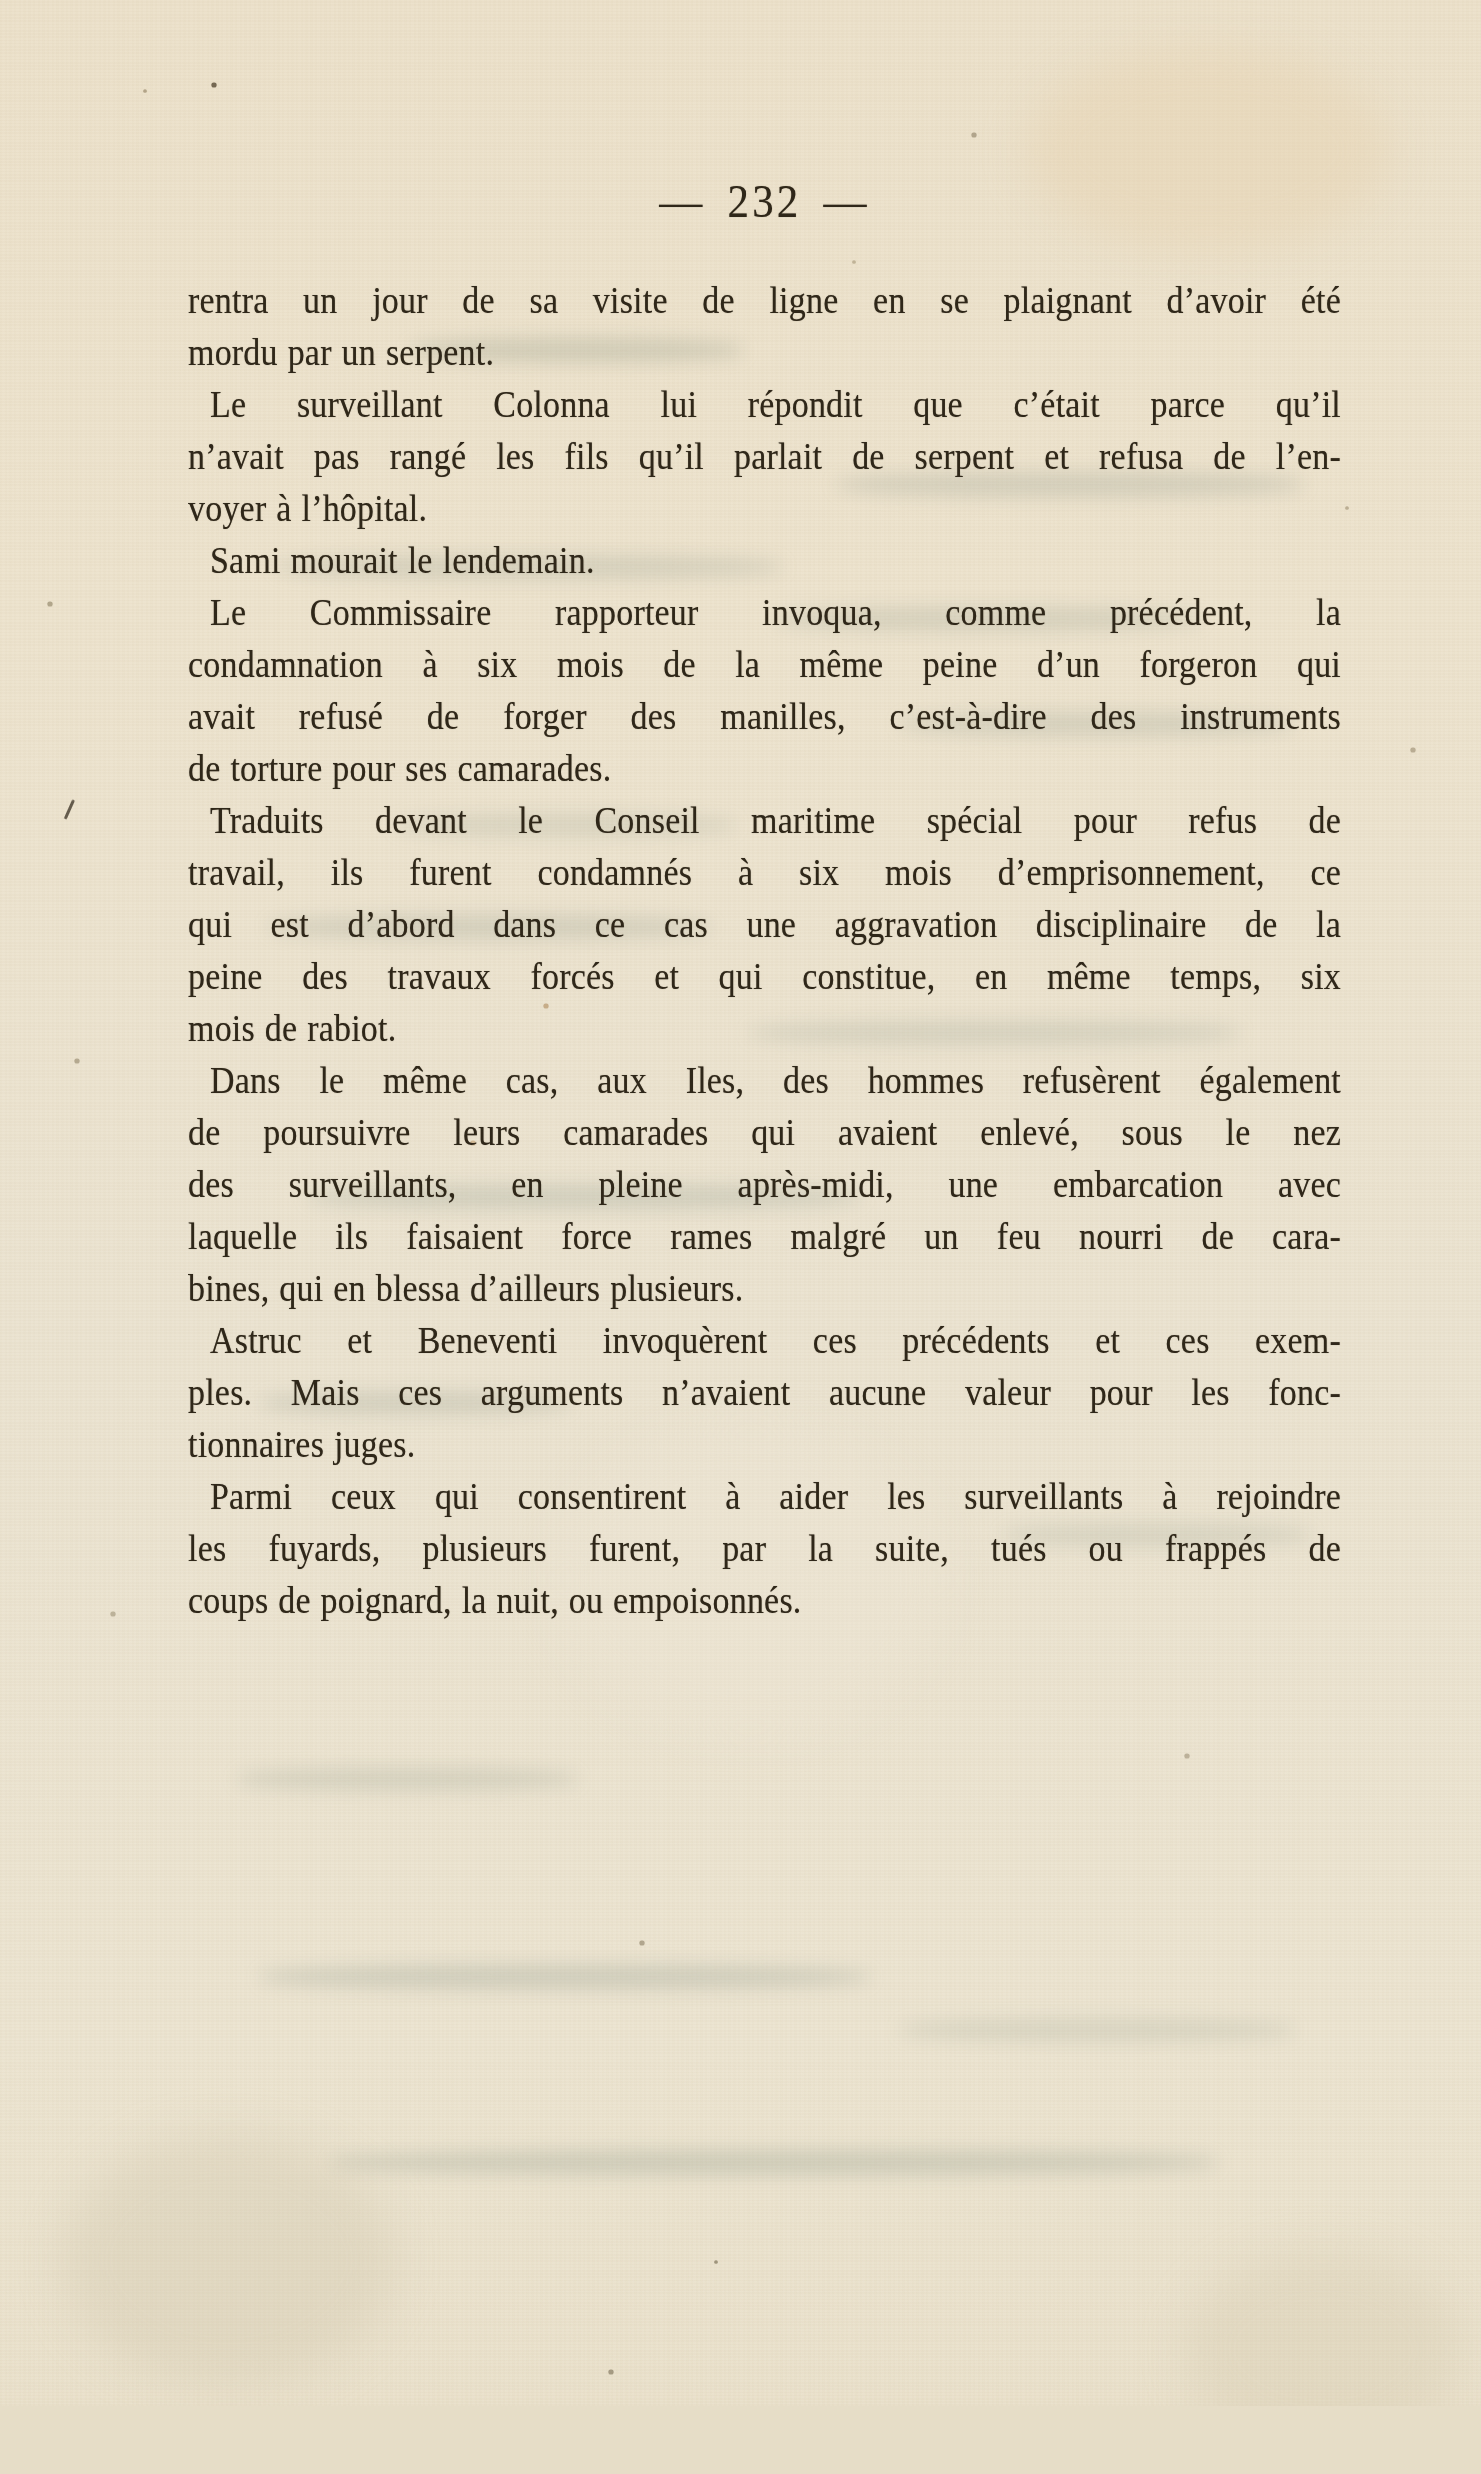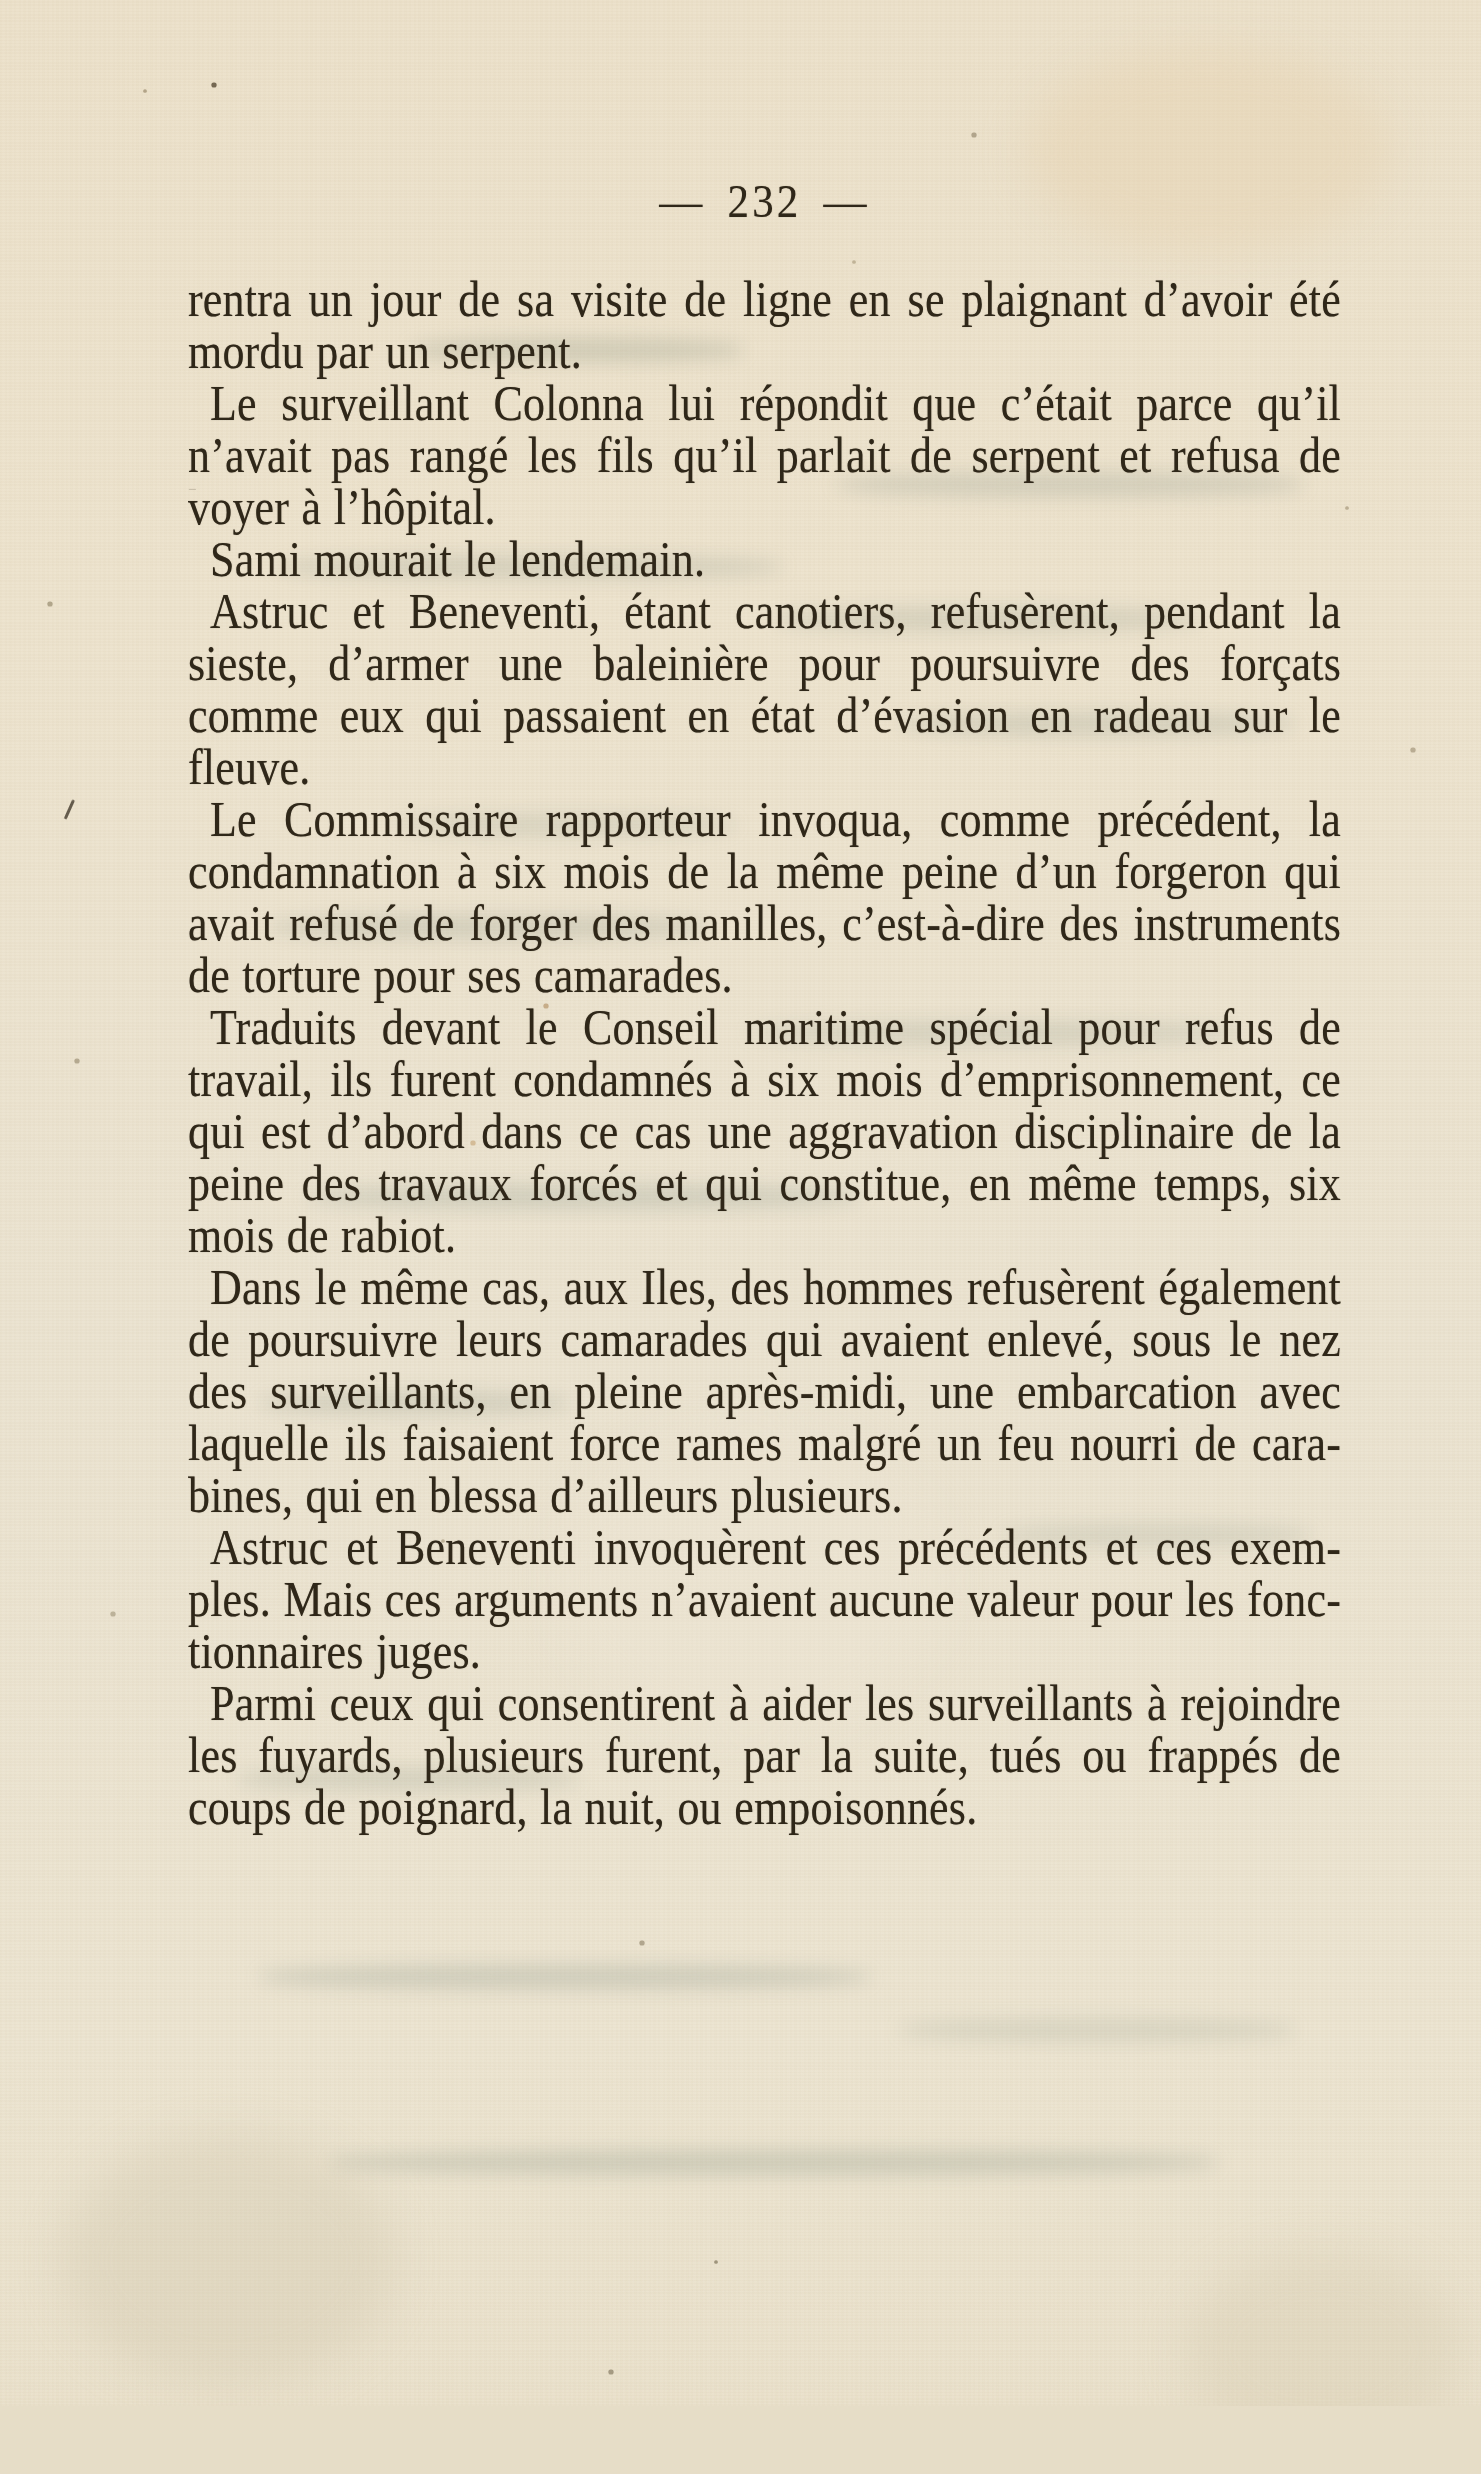--- a/index.html
+++ b/index.html
@@ -52,21 +52,21 @@
   .page-number {
     position: absolute; left: 188px; top: 175px; width: 1153px;
     text-align: center;
     font-size: 43px; line-height: 47px;
     letter-spacing: 3.2px; word-spacing: 8px;
     transform: scaleY(1.1); transform-origin: 50% 0;
     text-shadow: 0 0 0.8px rgba(47,39,25,0.5);
   }
   .text-block {
     position: absolute; left: 188px; top: 274px; width: 1153px;
-    font-size: 44px;
+    font-size: 34px;
     letter-spacing: 0.2px; word-spacing: 1.2px;
     text-shadow: 0 0 0.8px rgba(47,39,25,0.5);
   }
   .paragraph { margin: 0; }
   .line {
     height: 52px; line-height: 46px;
     overflow: hidden; white-space: normal;
     transform: scaleY(1.14); transform-origin: 0 0;
   }
   .line.just { text-align: justify; }
@@ -112,26 +112,20 @@
       </div>
       <div class="paragraph">
         <div class="line just indent">Le surveillant Colonna lui répondit que c’était parce qu’il</div>
         <div class="line just">n’avait pas rangé les fils qu’il parlait de serpent et refusa de l’en-</div>
         <div class="line">voyer à l’hôpital.</div>
       </div>
       <div class="paragraph">
         <div class="line indent">Sami mourait le lendemain.</div>
       </div>
       <div class="paragraph">
-        <div class="line just indent">Astruc et Beneventi, étant canotiers, refusèrent, pendant la</div>
-        <div class="line just">sieste, d’armer une baleinière pour poursuivre des forçats</div>
-        <div class="line just">comme eux qui passaient en état d’évasion en radeau sur le</div>
-        <div class="line">fleuve.</div>
-      </div>
-      <div class="paragraph">
         <div class="line just indent">Le Commissaire rapporteur invoqua, comme précédent, la</div>
         <div class="line just">condamnation à six mois de la même peine d’un forgeron qui</div>
         <div class="line just">avait refusé de forger des manilles, c’est-à-dire des instruments</div>
         <div class="line">de torture pour ses camarades.</div>
       </div>
       <div class="paragraph">
         <div class="line just indent">Traduits devant le Conseil maritime spécial pour refus de</div>
         <div class="line just">travail, ils furent condamnés à six mois d’emprisonnement, ce</div>
         <div class="line just">qui est d’abord dans ce cas une aggravation disciplinaire de la</div>
         <div class="line just">peine des travaux forcés et qui constitue, en même temps, six</div>

